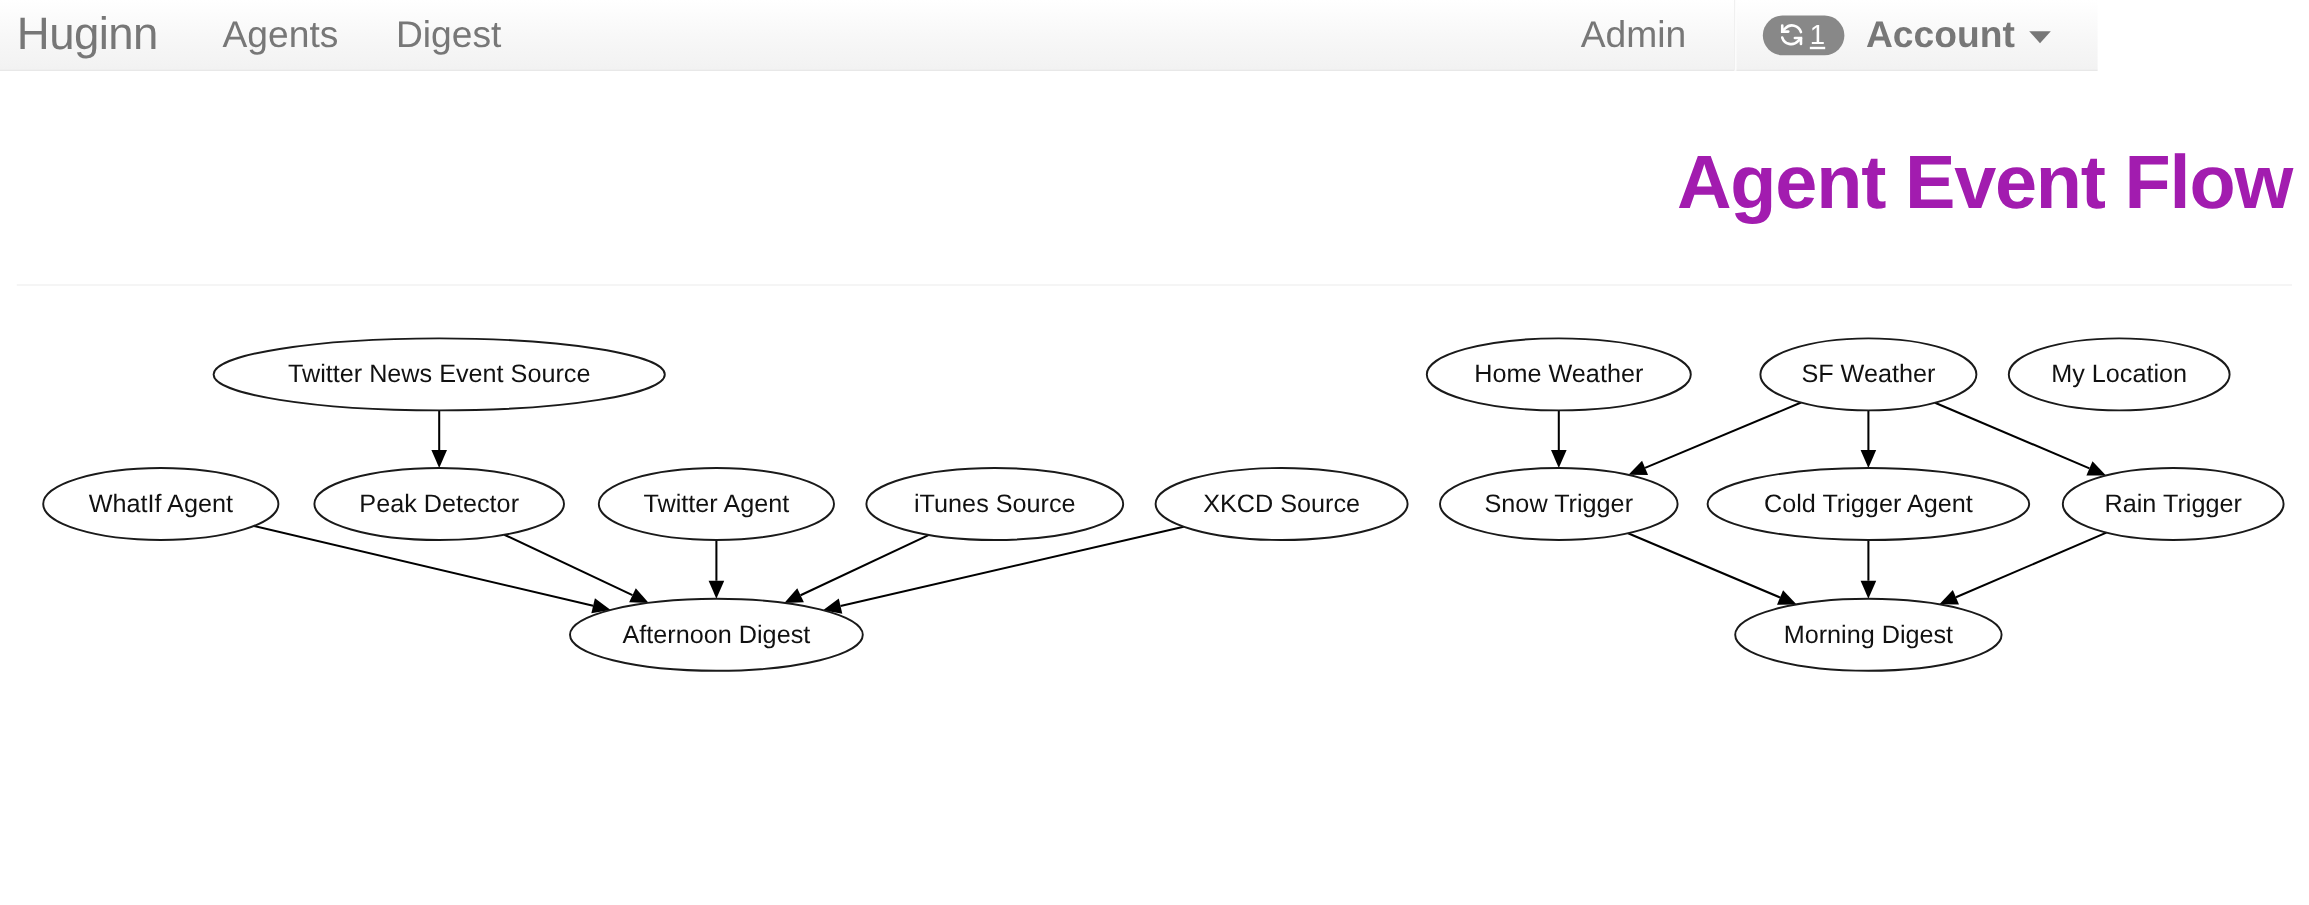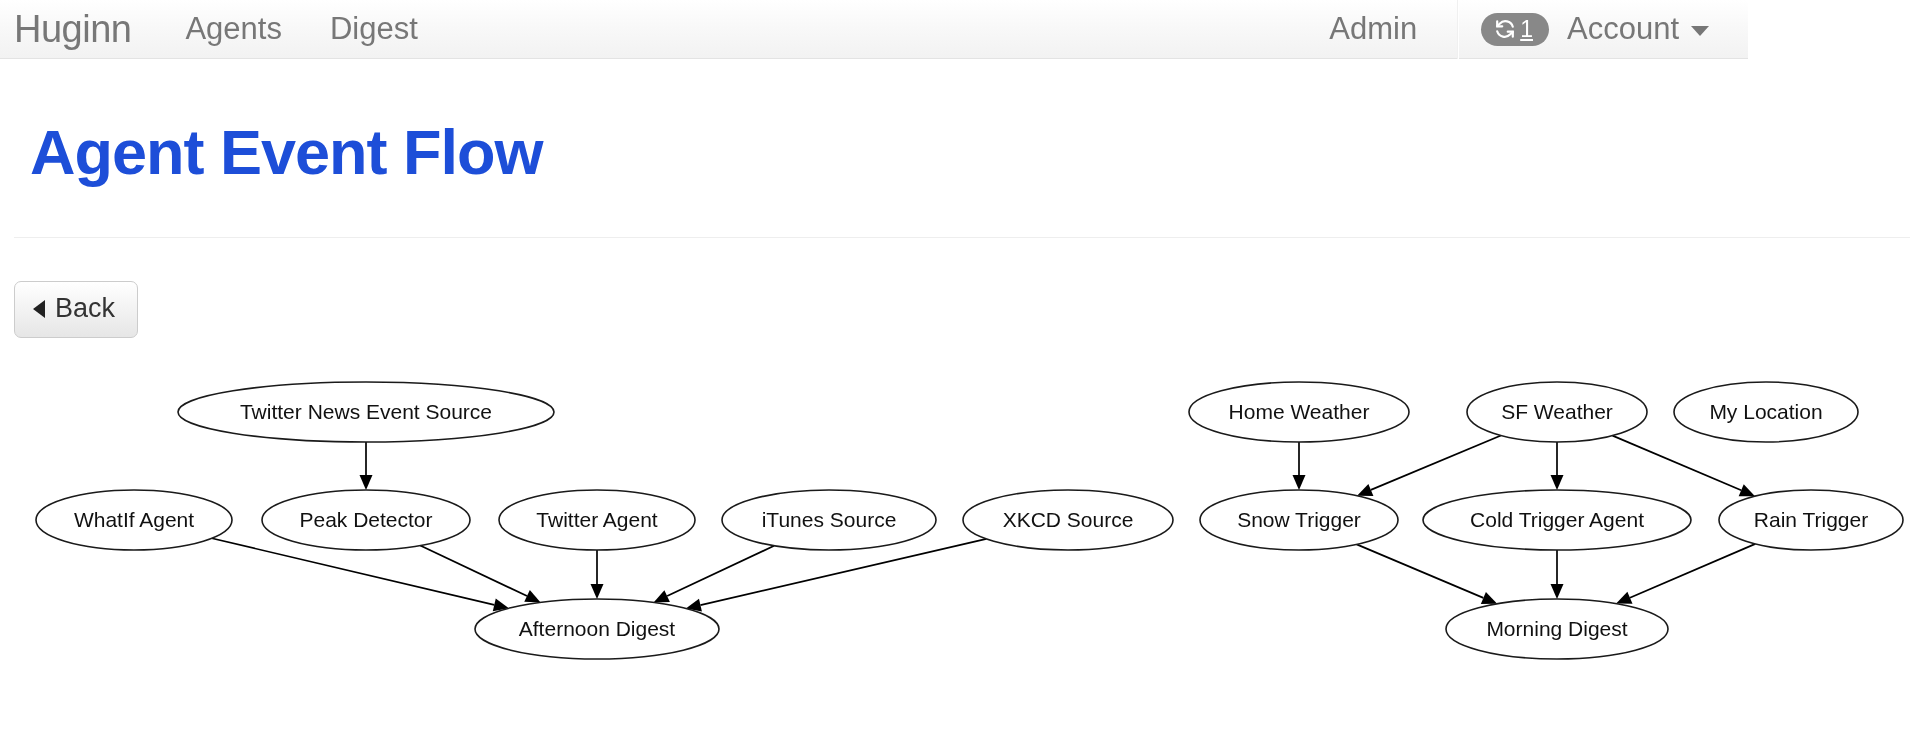--- a/index.html
+++ b/index.html
@@ -63,40 +63,42 @@
     padding: 5px 16px 5px 13px;
     font-size: 23px;
     line-height: 1;
     margin: 0 18px;
   }
   .worker-badge svg { display: block; }
   .account-wrap {
     display: flex;
     align-items: center;
     padding-right: 39px;
+    font-weight: bold;
   }
   .caret {
     display: inline-block;
     width: 0; height: 0;
     border-left: 9px solid transparent;
     border-right: 9px solid transparent;
     border-top: 10px solid #777777;
     margin-left: 12px;
     margin-top: 4px;
   }
 
   
   .container { padding: 0 14px; }
   .page-title {
     font-size: 63px;
     font-weight: bold;
-    color: #1d4ed8;
+    color: #a21caf;
     margin: 60px 0 0 16px;
     line-height: 1.05;
     letter-spacing: -1px;
+    text-align: right;
   }
   .hr {
     border: 0;
     border-top: 1px solid #eeeeee;
     margin: 52px 0 0 0;
   }
 
   .btn-back {
     display: inline-flex;
     align-items: center;
@@ -175,24 +177,20 @@
       <span class="nav-link" style="padding:0">Account</span>
       <span class="caret"></span>
     </div>
   </div>
 </div>
 
 <div class="container">
   <h1 class="page-title">Agent Event Flow</h1>
   <hr class="hr">
 
-  <button class="btn-back">
-    <span class="chev-left"></span>
-    <span>Back</span>
-  </button>
 
   <div class="graph-wrap">
     <svg class="graph" id="flow-svg" width="1924" height="310" viewBox="0 0 1924 310">
       <g id="edges-layer">
           <line x1="352" y1="90" x2="352" y2="123" class="edge-line"></line>
           <polygon points="352,138 345.5,123 358.5,123" class="edge-head"></polygon>
           <line x1="197.68421937588602" y1="186.28850952909627" x2="480.2746120273529" y2="252.81626935417165" class="edge-line"></line>
           <polygon points="494.87545586885665,256.2536170404004 478.78509469665374,259.1433016854899 481.764129358052,246.48923702285336" class="edge-head"></polygon>
           <line x1="406.2447315461724" y1="193.5959988681073" x2="513.0530512706032" y2="243.99472982032793" class="edge-line"></line>
           <polygon points="526.6186699756938,250.39582262922352 510.2792443867484,249.87316459253387 515.8268581544579,238.116295048122" class="edge-head"></polygon>

